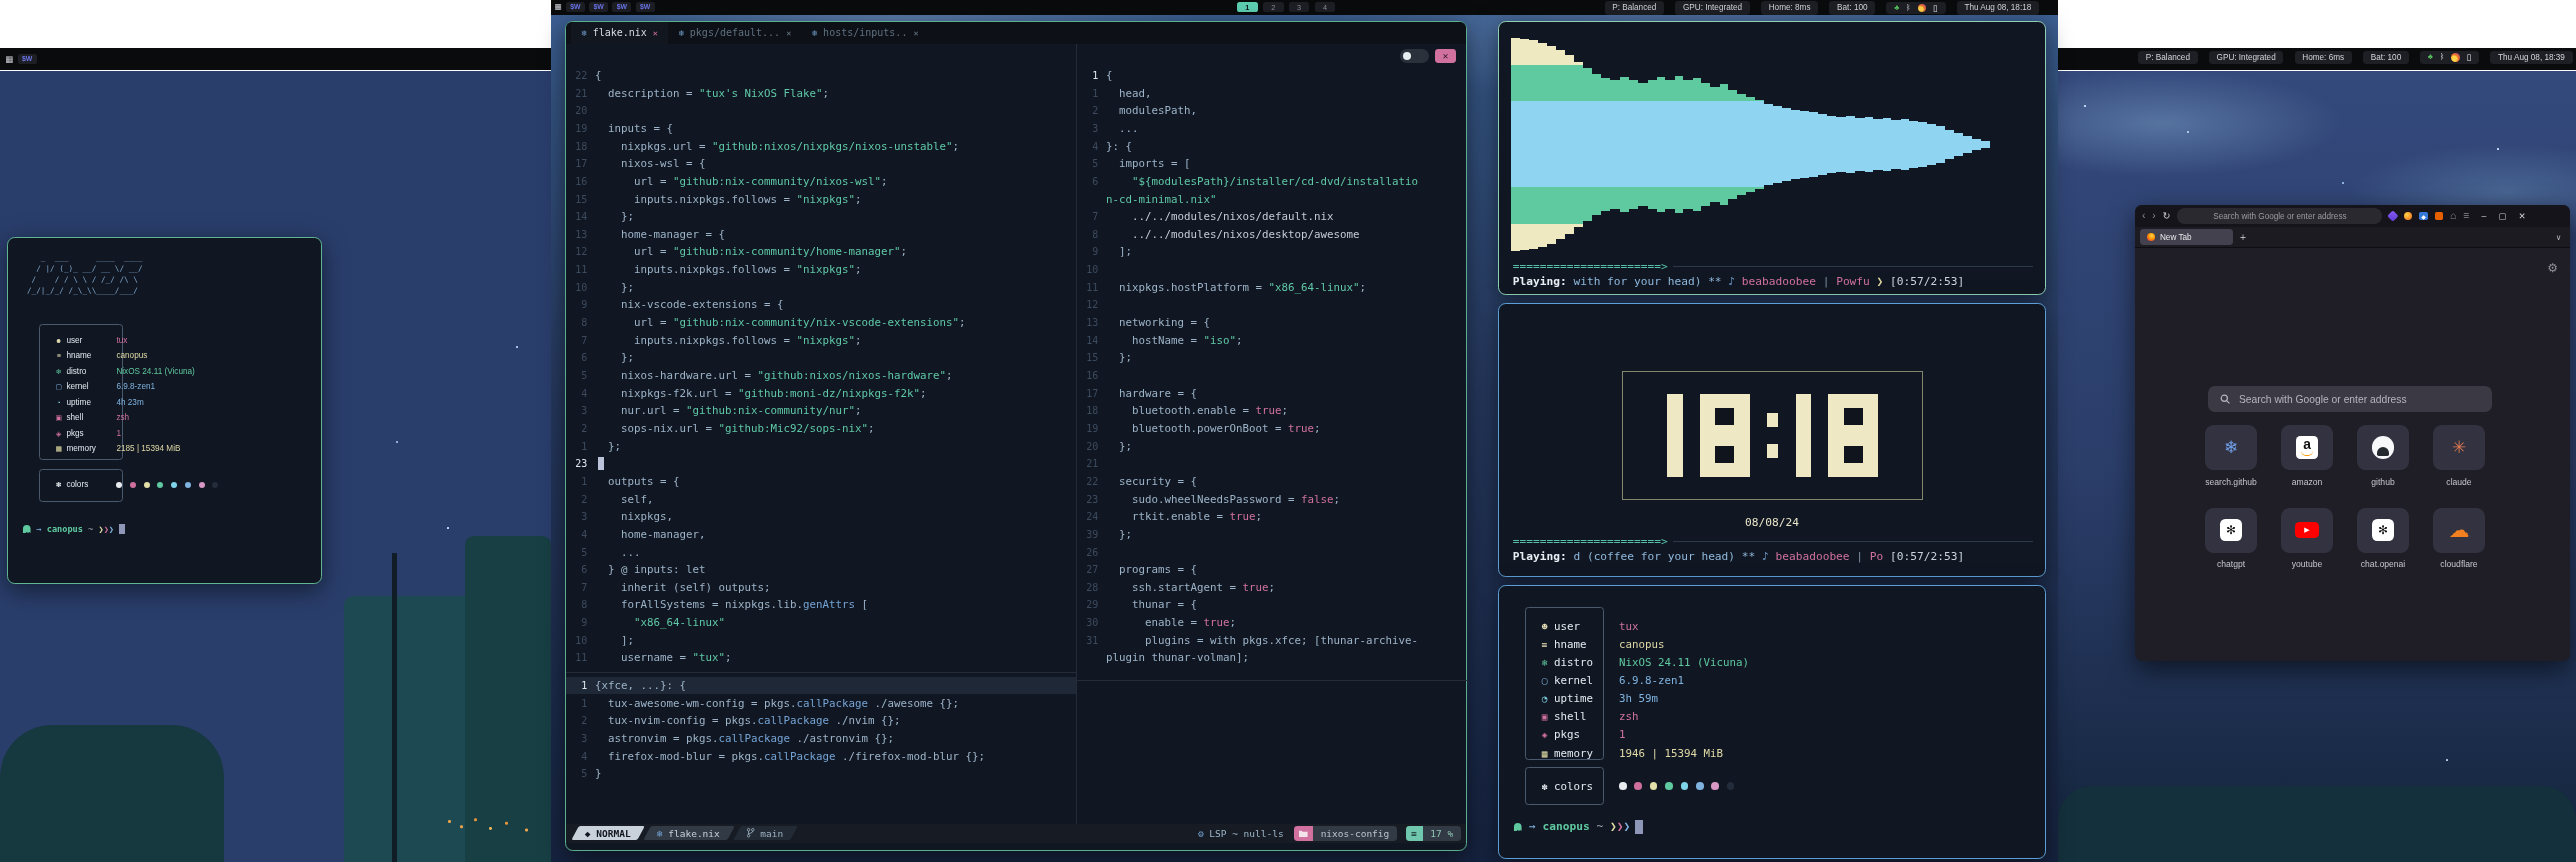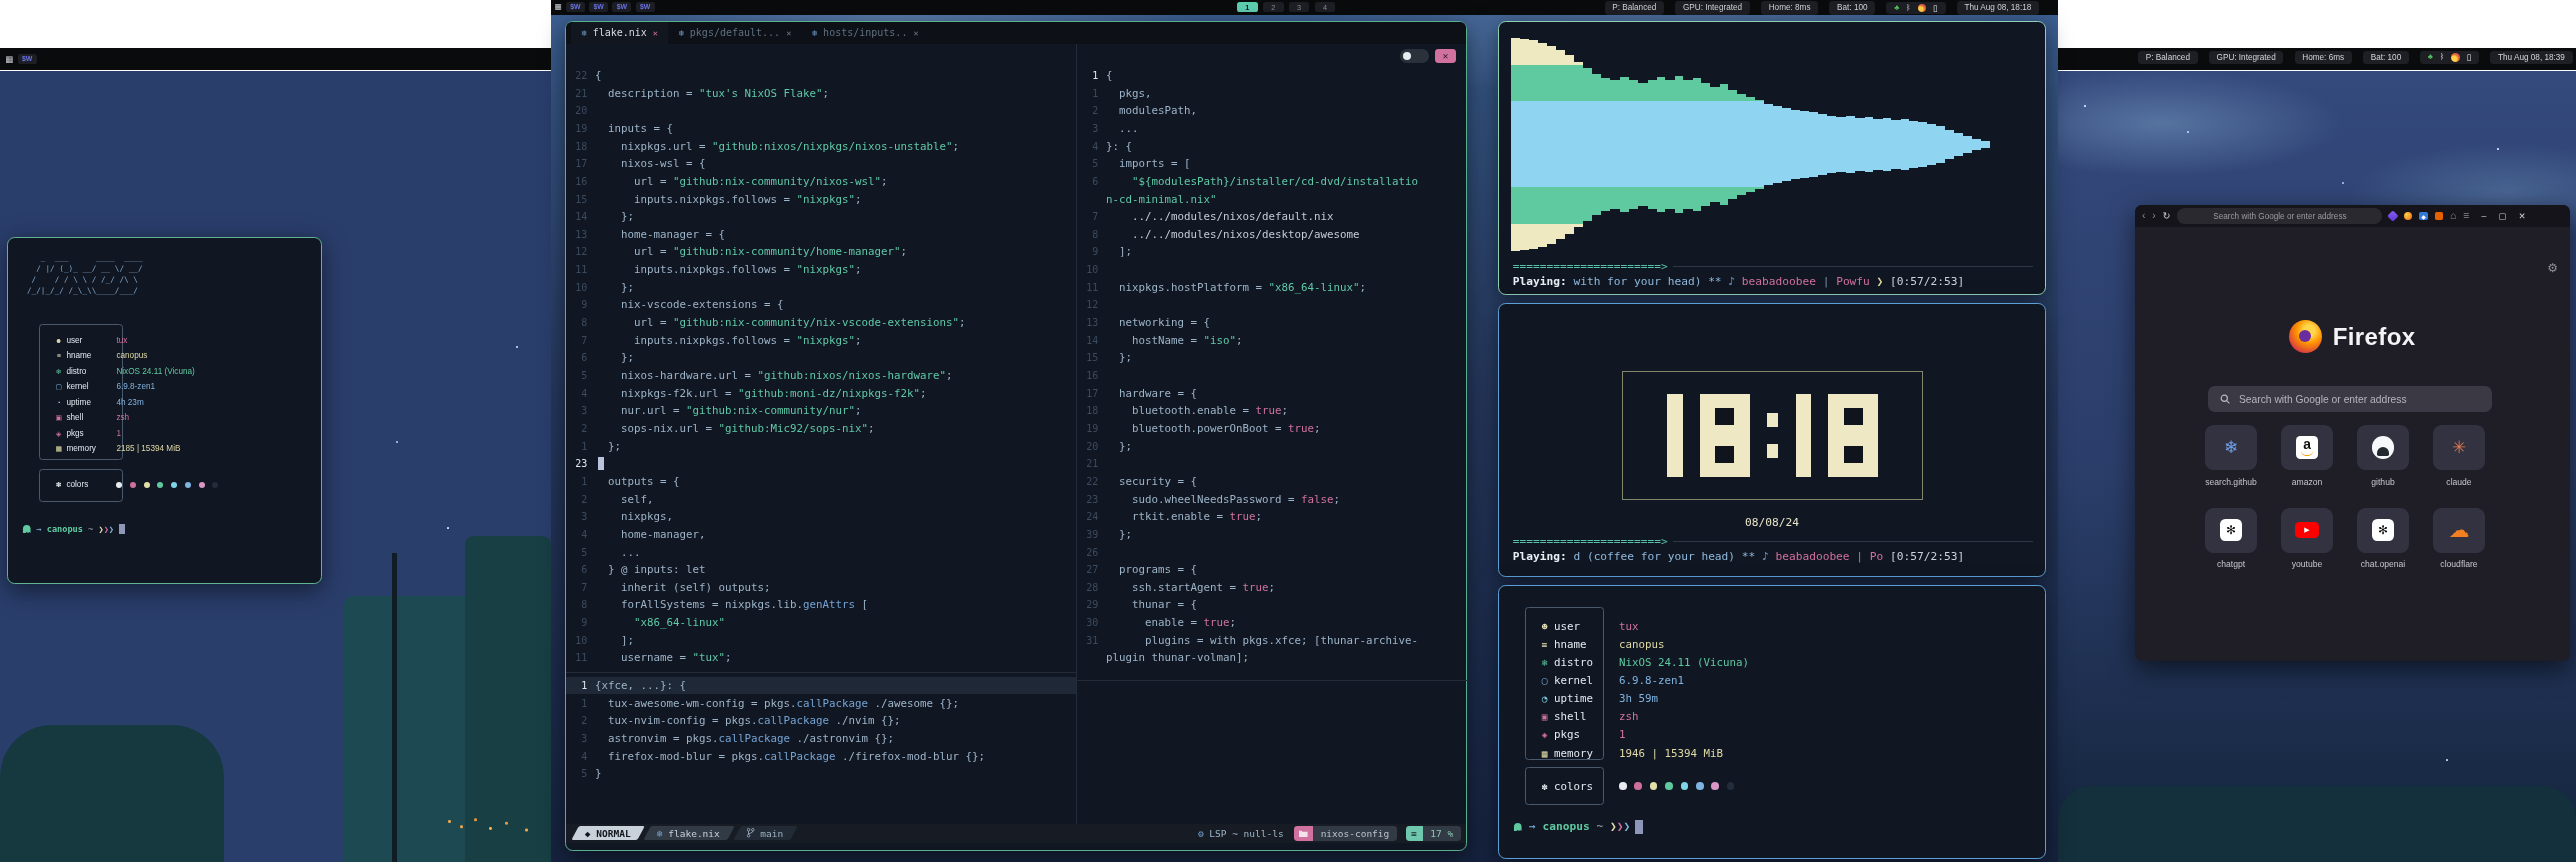--- a/index.html
+++ b/index.html
@@ -388,21 +388,21 @@
   <div class="coderows" id="rows-left-bottom">
       <div class="crow hlrow" style="top: 0px;"><span class="lnum lnw">1</span><span class="ctext">{xfce, ...}: {</span></div>
       <div class="crow" style="top: 17.6px;"><span class="lnum">1</span><span class="ctext">  tux-awesome-wm-config = pkgs.<span class="fn">callPackage</span> ./awesome {};</span></div>
       <div class="crow" style="top: 35px;"><span class="lnum">2</span><span class="ctext">  tux-nvim-config = pkgs.<span class="fn">callPackage</span> ./nvim {};</span></div>
       <div class="crow" style="top: 53px;"><span class="lnum">3</span><span class="ctext">  astronvim = pkgs.<span class="fn">callPackage</span> ./astronvim {};</span></div>
       <div class="crow" style="top: 71px;"><span class="lnum">4</span><span class="ctext">  firefox-mod-blur = pkgs.<span class="fn">callPackage</span> ./firefox-mod-blur {};</span></div>
       <div class="crow" style="top: 88px;"><span class="lnum">5</span><span class="ctext">}</span></div>
     </div>
   <div class="coderows" id="rows-right">
       <div class="crow" style="top: 0px;"><span class="lnum lnw">1</span><span class="ctext">{</span></div>
-      <div class="crow" style="top: 17.6px;"><span class="lnum">1</span><span class="ctext">  pkgs,</span></div>
+      <div class="crow" style="top: 17.6px;"><span class="lnum">1</span><span class="ctext">  head,</span></div>
       <div class="crow" style="top: 35px;"><span class="lnum">2</span><span class="ctext">  modulesPath,</span></div>
       <div class="crow" style="top: 53px;"><span class="lnum">3</span><span class="ctext">  ...</span></div>
       <div class="crow" style="top: 71px;"><span class="lnum">4</span><span class="ctext">}: {</span></div>
       <div class="crow" style="top: 88px;"><span class="lnum">5</span><span class="ctext">  imports = [</span></div>
       <div class="crow" style="top: 106px;"><span class="lnum">6</span><span class="ctext strline">    "${modulesPath}/installer/cd-dvd/installatio</span></div>
       <div class="crow" style="top: 124px;"><span class="lnum"></span><span class="ctext strline">n-cd-minimal.nix"</span></div>
       <div class="crow" style="top: 141px;"><span class="lnum">7</span><span class="ctext pathy">    ../../modules/nixos/default.nix</span></div>
       <div class="crow" style="top: 159px;"><span class="lnum">8</span><span class="ctext pathy">    ../../modules/nixos/desktop/awesome</span></div>
       <div class="crow" style="top: 176px;"><span class="lnum">9</span><span class="ctext">  ];</span></div>
       <div class="crow" style="top: 194px;"><span class="lnum">10</span><span class="ctext"></span></div>
@@ -641,28 +641,30 @@
     <span class="extic ext-diamond"></span>
     <span class="extic ext-circle"></span>
     <span class="extic ext-blue">◆</span>
     <span class="extic ext-orange"></span>
     <span class="navic">⌂</span>
     <span class="navic">≡</span>
     <span class="winctl">–</span>
     <span class="winctl">▢</span>
     <span class="winctl">✕</span>
   </div>
+  <div id="ff-tabbar">
+    <span id="ff-tab">
+      <span class="ffdot"></span>
+      <span>New Tab</span>
+    </span>
+    <span class="tabplus">+</span>
+    <span class="tabchev">∨</span>
+  </div>
   <div id="ff-content">
     <span id="ff-gear">⚙</span>
-    <div id="ff-hero">
-      <span class="fflogo">
-          <i></i>
-        </span>
-      <span id="ff-wordmark">Firefox</span>
-    </div>
     <div id="ff-search">
       <svg width="10.3" height="10.3" viewBox="0 0 12 12">
           <circle cx="5" cy="5" r="3.6" fill="none" stroke="#b6b6bf" stroke-width="1.4"></circle>
           <path d="M8 8l3 3" stroke="#b6b6bf" stroke-width="1.4"></path>
         </svg>
       <span>Search with Google or enter address</span>
     </div>
     <div id="ff-tiles">
         <div class="tile">
           <div class="tbox">

